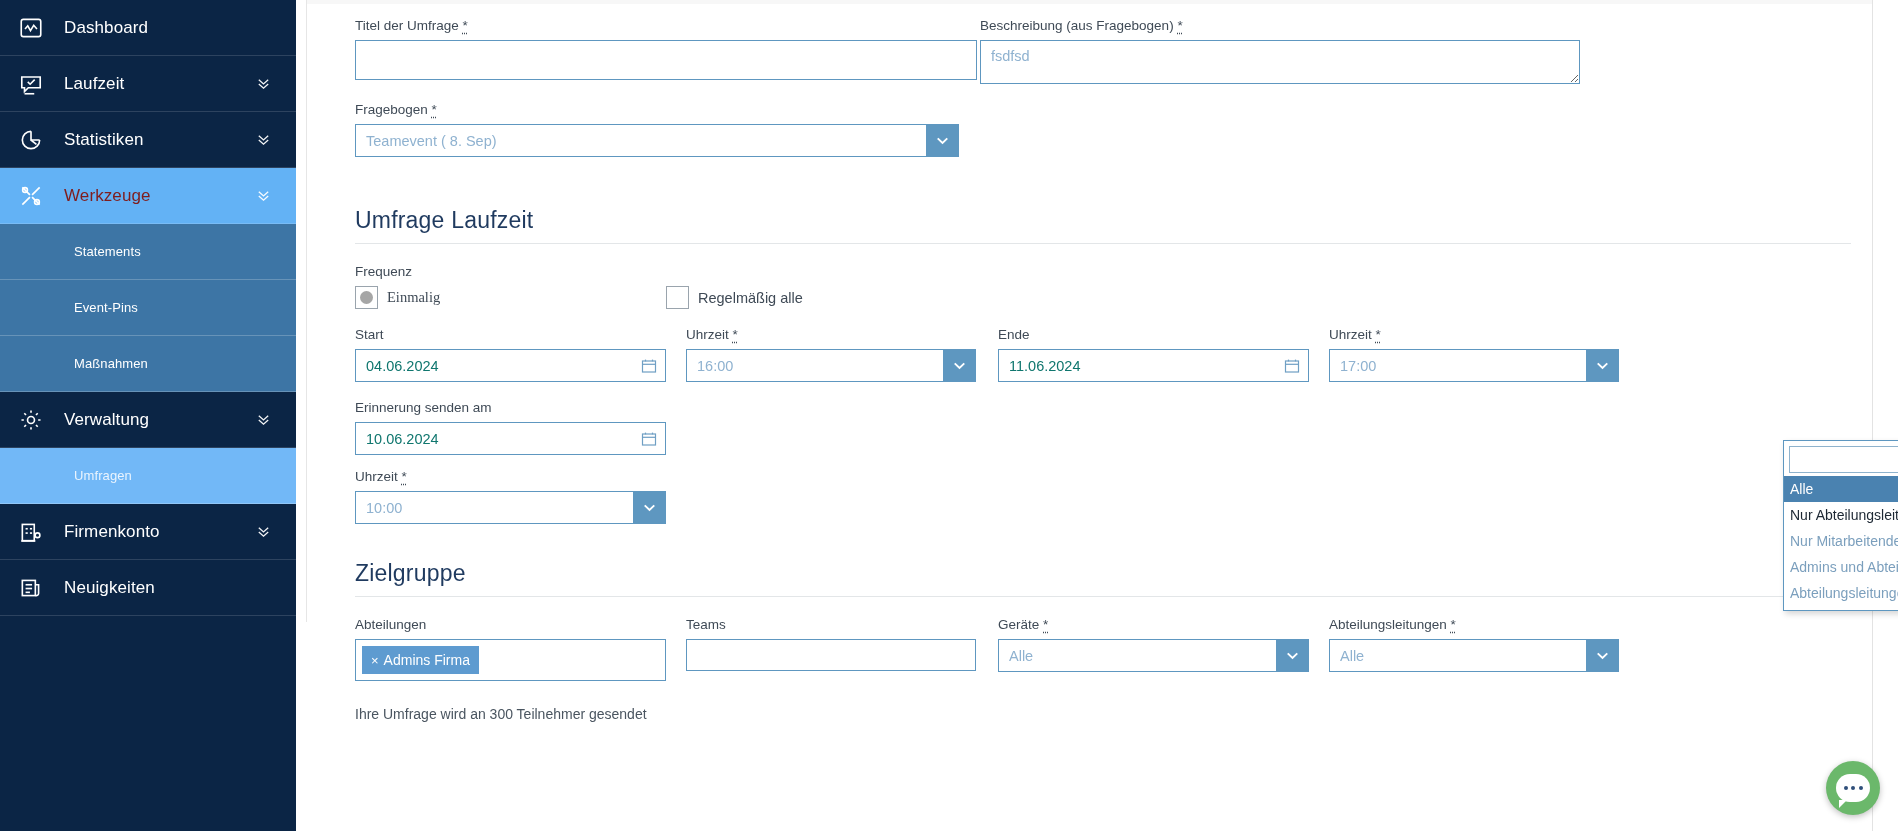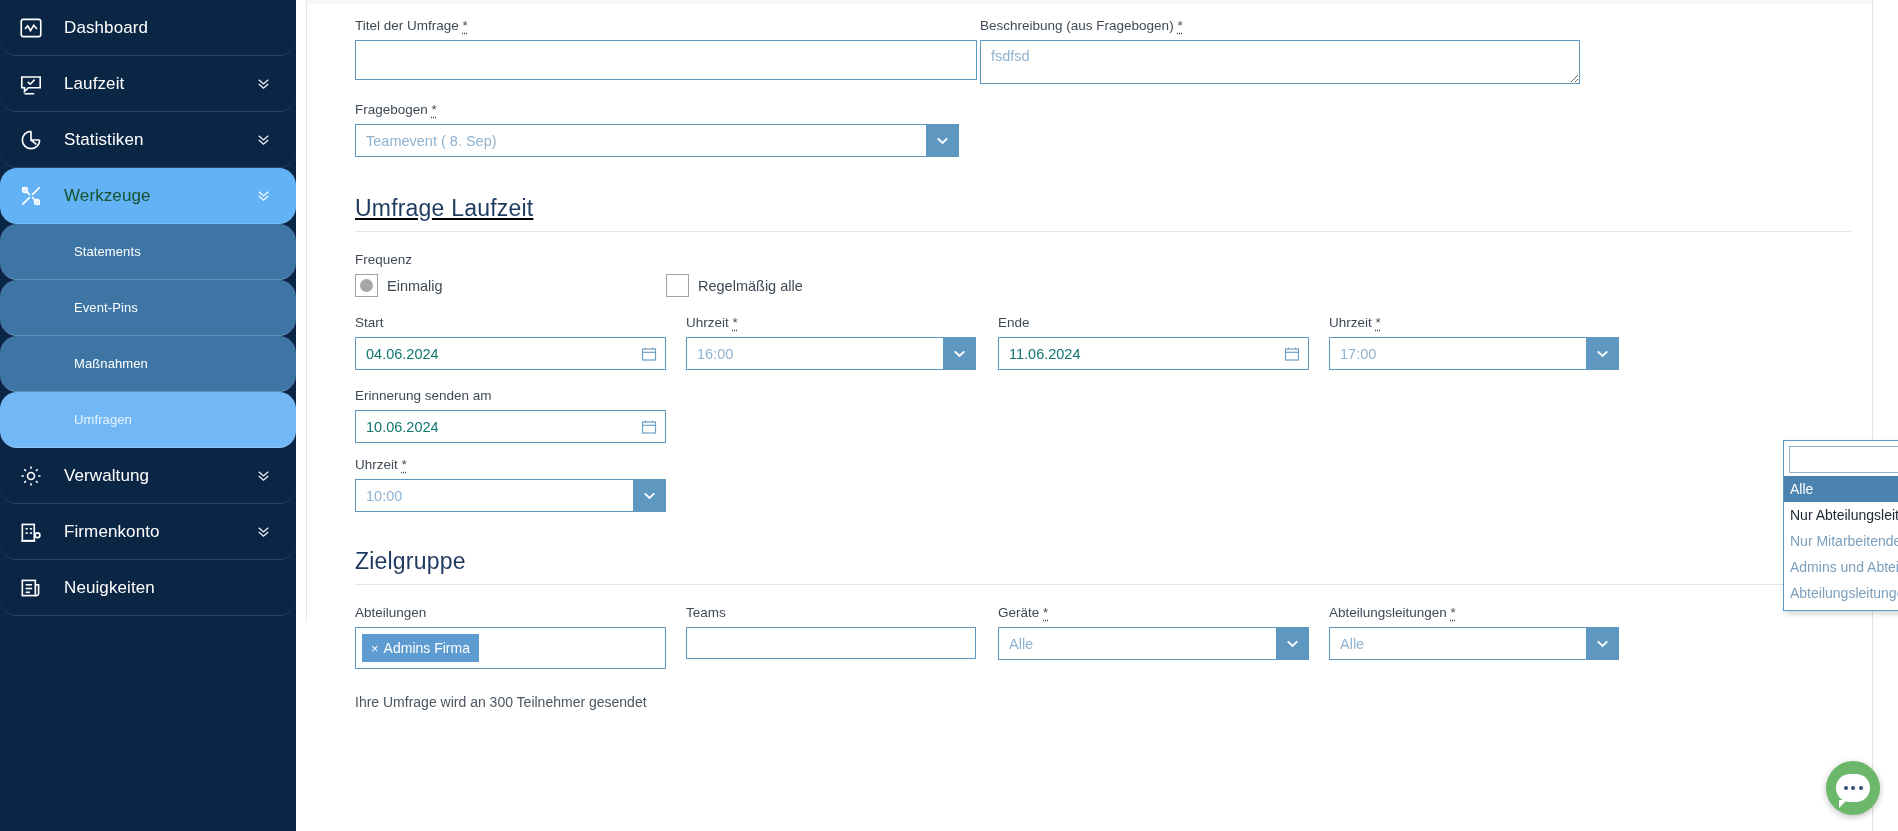--- a/index.html
+++ b/index.html
@@ -24,30 +24,29 @@
   .nav-item {
     display: flex;
     align-items: center;
     height: 56px;
     padding: 0 22px 0 18px;
     border-bottom: 1px solid rgba(255,255,255,0.14);
     font-size: 17px;
     letter-spacing: .1px;
     cursor: pointer;
     position: relative;
-    border-radius: 17px;
   }
   .nav-item .ic {
     width: 34px; min-width: 34px; height: 30px;
     display: flex; align-items: center; justify-content: flex-start;
     margin-right: 12px;
   }
   .nav-item .lbl { flex: 1; white-space: nowrap; }
   .nav-item .caret { width: 18px; text-align: center; opacity: .95; }
-  .nav-item.active { background: #63b2f5; color: #14532d; }
+  .nav-item.active { background: #63b2f5; color: #7f1d1d; }
   .nav-item.sub {
     height: 56px;
     background: #3d75a5;
     padding-left: 74px;
     font-size: 13px;
     border-bottom: 1px solid rgba(255,255,255,0.22);
   }
   .nav-item.sub.active { background: #72b8f7; color:#eaf4fe; }
   .caret svg { display:block; }
 
@@ -331,38 +330,38 @@
 
     <div class="nav-item sub">
       <span class="lbl">Statements</span>
     </div>
     <div class="nav-item sub">
       <span class="lbl">Event-Pins</span>
     </div>
     <div class="nav-item sub">
       <span class="lbl">Maßnahmen</span>
     </div>
-    <div class="nav-item sub active">
-      <span class="lbl">Umfragen</span>
-    </div>
-
     <div class="nav-item">
       <span class="ic">
         <svg width="26" height="26" viewBox="0 0 24 24" fill="none" stroke="#fff" stroke-width="1.5">
           <circle cx="12" cy="12" r="3.2"></circle>
           <path d="M12 3.2v2.2M12 18.6v2.2M3.2 12h2.2M18.6 12h2.2M5.8 5.8l1.6 1.6M16.6 16.6l1.6 1.6M18.2 5.8l-1.6 1.6M7.4 16.6l-1.6 1.6"></path>
         </svg>
       </span>
       <span class="lbl">Verwaltung</span>
       <span class="caret">
         <svg width="15" height="15" viewBox="0 0 16 16" fill="none" stroke="#fff" stroke-width="1.4">
           <polyline points="3,4 8,8.5 13,4"></polyline>
             <polyline points="3,8.5 8,13 13,8.5"></polyline>
         </svg>
       </span>
+    </div>
+
+    <div class="nav-item sub active">
+      <span class="lbl">Umfragen</span>
     </div>
 
     <div class="nav-item">
       <span class="ic">
         <svg width="26" height="26" viewBox="0 0 24 24" fill="none" stroke="#fff" stroke-width="1.5">
           <rect x="4" y="5" width="11" height="15"></rect>
           <line x1="7" y1="9" x2="9" y2="9"></line>
             <line x1="11" y1="9" x2="13" y2="9"></line>
           <line x1="7" y1="13" x2="9" y2="13"></line>
             <line x1="11" y1="13" x2="13" y2="13"></line>
@@ -427,29 +426,29 @@
               <div class="sel-box">Teamevent ( 8. Sep)</div>
               <div class="sel-btn">
                 <svg width="17" height="17" viewBox="0 0 16 16" fill="none" stroke="#fff" stroke-width="1.8">
                   <polyline points="3.5,6 8,10.2 12.5,6"></polyline>
                 </svg>
               </div>
             </div>
           </div>
         </div>
 
-        <div style="margin-top:38px;text-decoration:underline;">
+        <div style="margin-top:50px;">
           <h2 class="section">Umfrage Laufzeit</h2>
           <div class="hr"></div>
         </div>
 
         <div style="margin-top:20px;">
           <div class="flabel">Frequenz</div>
           <div class="row" style="align-items:center;">
-            <div class="freq-row" style="width:311px;">
+            <div class="freq-row" style="width:311px;font-family:Liberation Serif, serif;">
               <span class="radio-box">
                 <span class="radio-dot"></span>
               </span>
               <span class="freq-lbl">Einmalig</span>
             </div>
             <div class="freq-row">
               <span class="chk-box"></span>
               <span class="freq-lbl">Regelmäßig alle</span>
             </div>
           </div>

